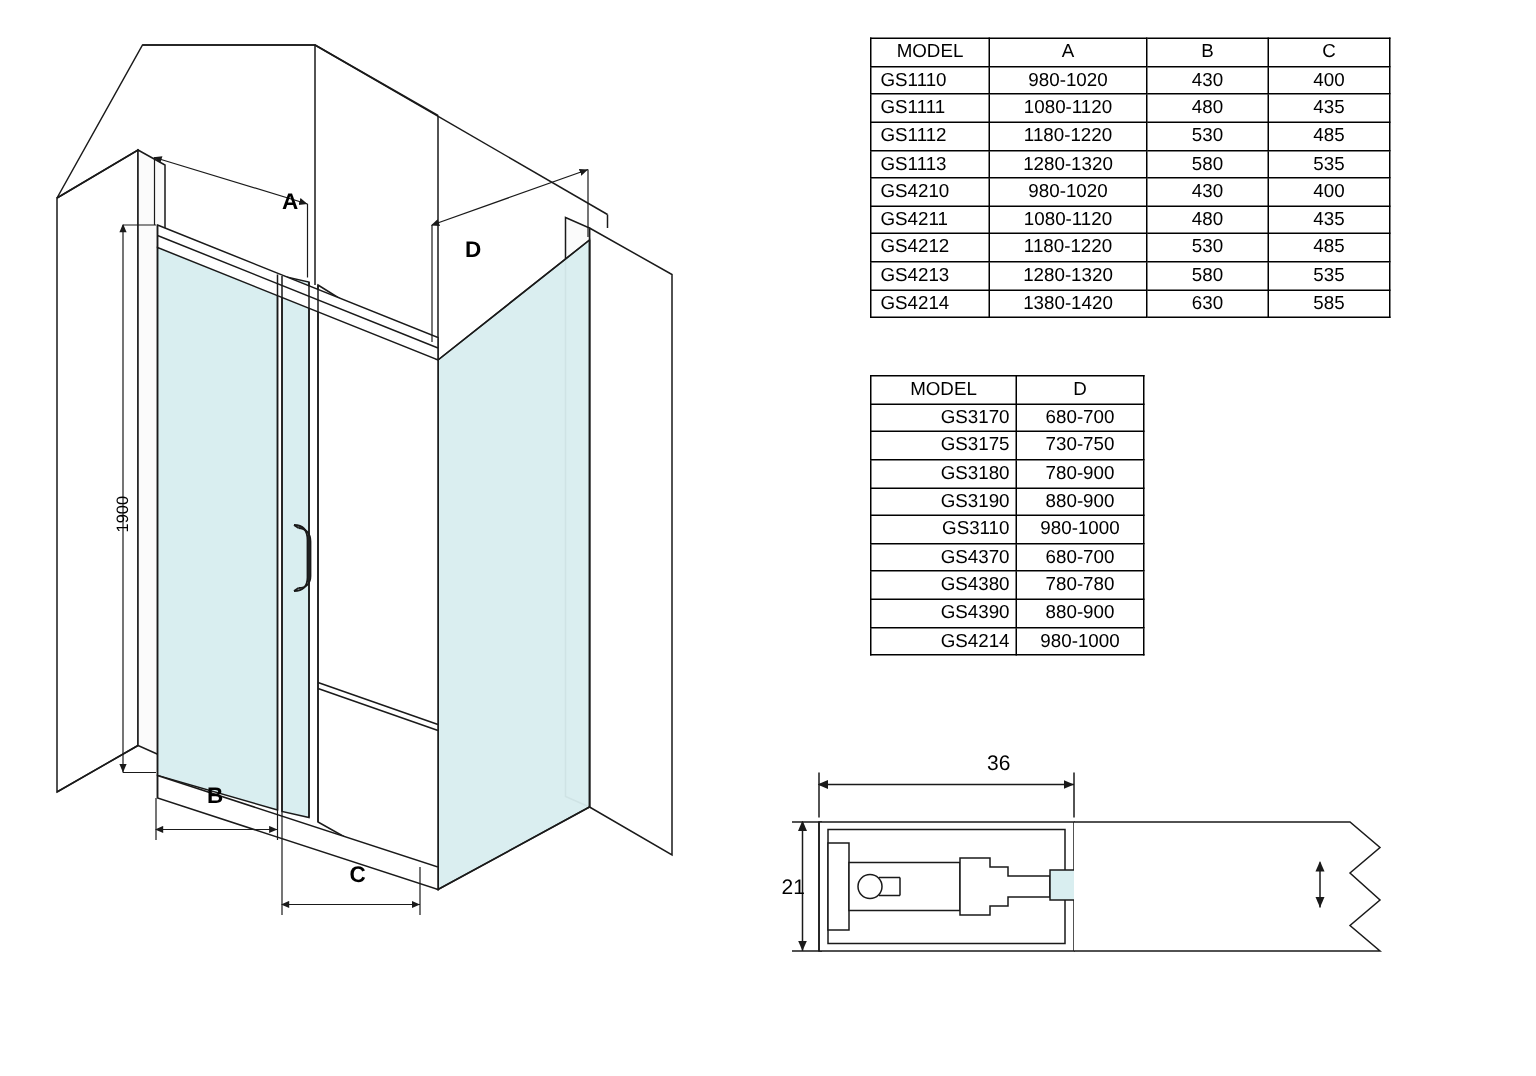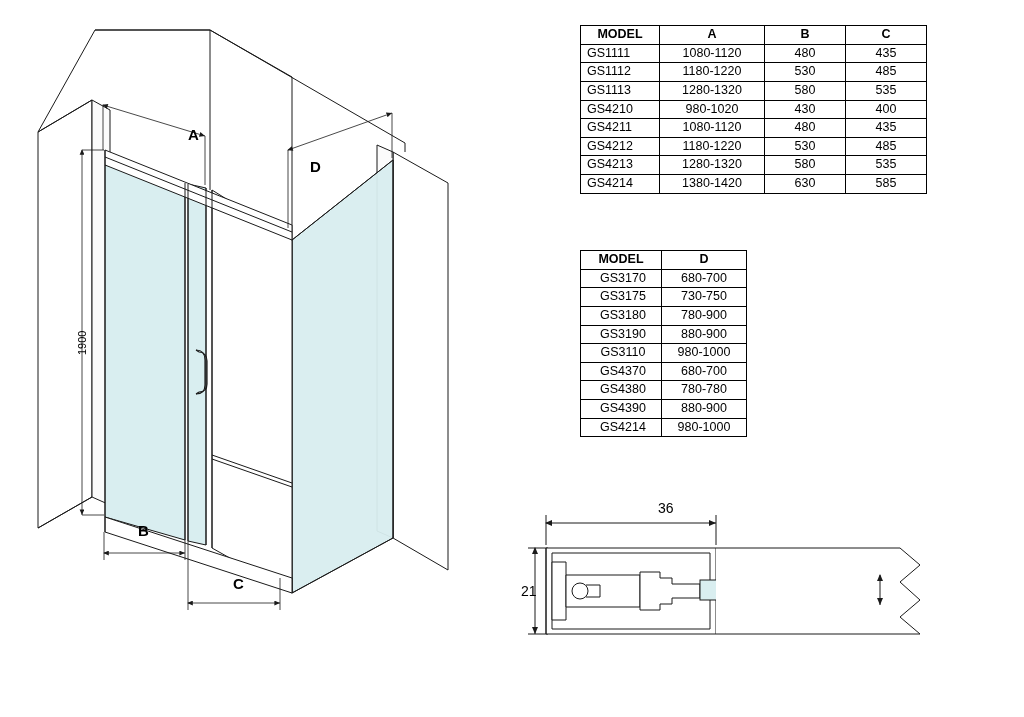--- a/index.html
+++ b/index.html
@@ -36,37 +36,37 @@
   }
   .spec-table td, .spec-table th {
     border: 1px solid #000000;
     text-align: center;
     padding: 1px 4px;
     font-weight: normal;
     line-height: 1.25;
     white-space: nowrap;
   }
   .spec-table th {
-    font-weight: bold;
+    font-weight: normal;
   }
   #table-abc {
     left: 580px;
     top: 25px;
   }
   #table-abc td.model, #table-abc th.model { width: 68px; text-align: left; padding-left: 6px;}
   #table-abc th.model { text-align: center; padding-left: 4px;}
   #table-abc td.a, #table-abc th.a { width: 96px; }
   #table-abc td.b, #table-abc th.b { width: 72px; }
   #table-abc td.c, #table-abc th.c { width: 72px; }
 
   #table-d {
     left: 580px;
     top: 250px;
   }
-  #table-d td.model, #table-d th.model { width: 68px; text-align: center; padding-left: 8px;}
+  #table-d td.model, #table-d th.model { width: 68px; text-align: right; padding-left: 24px;}
   #table-d th.model { text-align: center; padding-left: 4px;}
   #table-d td.d, #table-d th.d { width: 76px; }
 
   .dim-label {
     position: absolute;
     font-size: 15px;
     font-weight: bold;
     font-family: "Liberation Sans", sans-serif;
   }
   .dim-num {
@@ -229,20 +229,26 @@
     <thead>
       <tr>
         <th class="model">MODEL</th>
         <th class="a">A</th>
         <th class="b">B</th>
         <th class="c">C</th>
       </tr>
     </thead>
     <tbody>
       <tr>
+        <td class="model">GS1110</td>
+        <td class="a">980-1020</td>
+        <td class="b">430</td>
+        <td class="c">400</td>
+      </tr>
+      <tr>
         <td class="model">GS1111</td>
         <td class="a">1080-1120</td>
         <td class="b">480</td>
         <td class="c">435</td>
       </tr>
       <tr>
         <td class="model">GS1112</td>
         <td class="a">1180-1220</td>
         <td class="b">530</td>
         <td class="c">485</td>

